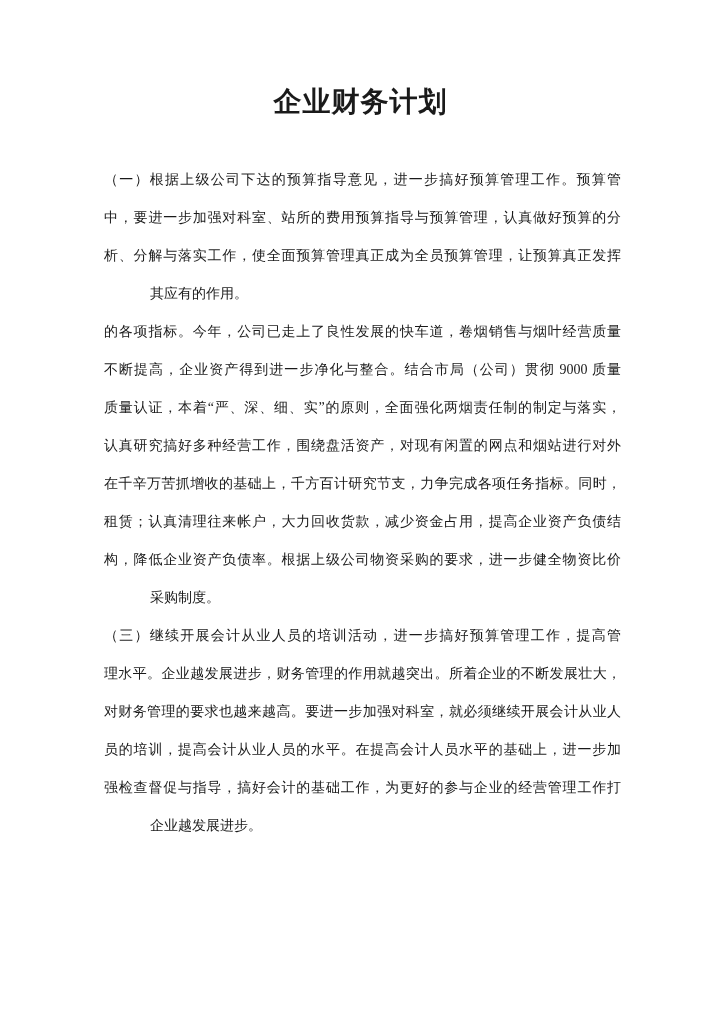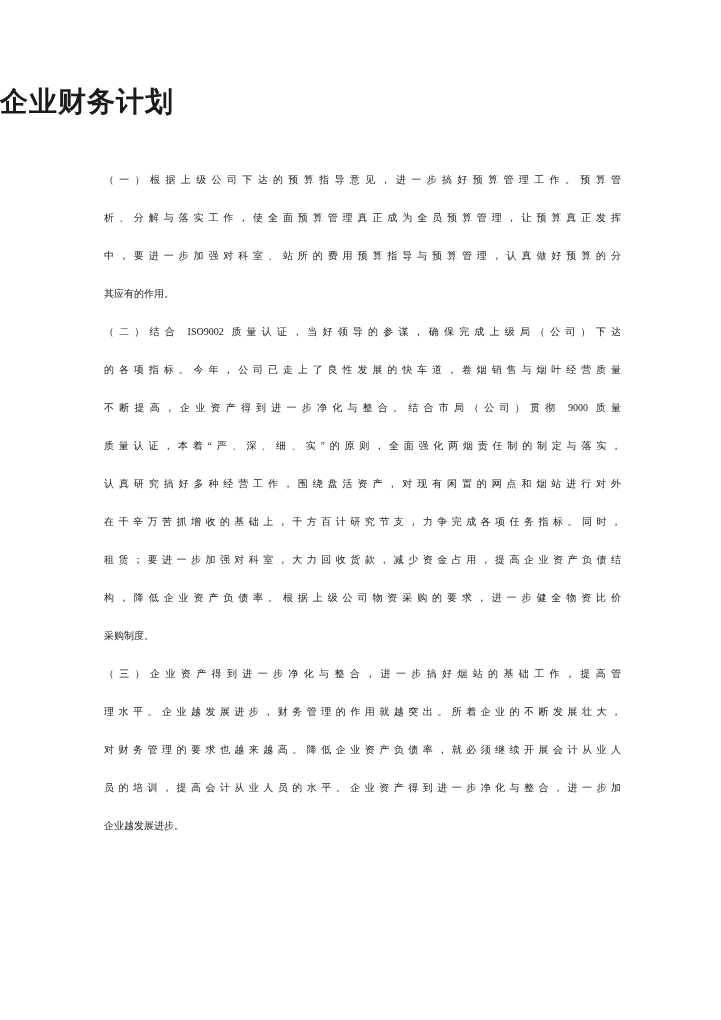--- a/index.html
+++ b/index.html
@@ -15,73 +15,75 @@
     font-family: "Liberation Serif", "DejaVu Serif", serif;
     color: #1a1a1a;
     overflow: hidden;
   }
   .doc-title {
     position: absolute;
     top: 85px;
     left: 0;
     width: 100%;
     margin: 0;
+    text-align: center;
     font-size: 28px;
     line-height: 34px;
     font-weight: bold;
     letter-spacing: 1px;
   }
   .doc-body {
     position: absolute;
     top: 161px;
     left: 104px;
     width: 517px;
   }
   .paragraph {
     margin: 0;
     padding: 0;
   }
   .line {
     height: 38px;
     line-height: 38px;
-    font-size: 10px;
+    font-size: 14px;
     text-align: justify;
     text-align-last: justify;
     overflow: hidden;
     white-space: nowrap;
   }
   .line.para-last {
     text-align-last: left;
     white-space: normal;
+    margin-left: 46px;
   }
 </style>
 </head>
 <body>
 
 <div class="page" style="background: rgb(255, 255, 255); color: rgb(26, 26, 26);">
   <h1 class="doc-title">企业财务计划</h1>
   <div class="doc-body">
       <div class="paragraph">
         <div class="line">（一）根据上级公司下达的预算指导意见，进一步搞好预算管理工作。预算管</div>
+        <div class="line">中，要进一步加强对科室、站所的费用预算指导与预算管理，认真做好预算的分</div>
         <div class="line">析、分解与落实工作，使全面预算管理真正成为全员预算管理，让预算真正发挥</div>
-        <div class="line">中，要进一步加强对科室、站所的费用预算指导与预算管理，认真做好预算的分</div>
         <div class="line para-last">其应有的作用。</div>
       </div>
       <div class="paragraph">
-        <div class="line">（二）结合 ISO9002 质量认证，当好领导的参谋，确保完成上级局（公司）下达</div>
         <div class="line">的各项指标。今年，公司已走上了良性发展的快车道，卷烟销售与烟叶经营质量</div>
         <div class="line">不断提高，企业资产得到进一步净化与整合。结合市局（公司）贯彻 9000 质量</div>
         <div class="line">质量认证，本着“严、深、细、实”的原则，全面强化两烟责任制的制定与落实，</div>
         <div class="line">认真研究搞好多种经营工作，围绕盘活资产，对现有闲置的网点和烟站进行对外</div>
         <div class="line">在千辛万苦抓增收的基础上，千方百计研究节支，力争完成各项任务指标。同时，</div>
-        <div class="line">租赁；要进一步加强对科室，大力回收货款，减少资金占用，提高企业资产负债结</div>
+        <div class="line">租赁；认真清理往来帐户，大力回收货款，减少资金占用，提高企业资产负债结</div>
         <div class="line">构，降低企业资产负债率。根据上级公司物资采购的要求，进一步健全物资比价</div>
         <div class="line para-last">采购制度。</div>
       </div>
       <div class="paragraph">
-        <div class="line">（三）企业资产得到进一步净化与整合，进一步搞好烟站的基础工作，提高管</div>
+        <div class="line">（三）继续开展会计从业人员的培训活动，进一步搞好预算管理工作，提高管</div>
         <div class="line">理水平。企业越发展进步，财务管理的作用就越突出。所着企业的不断发展壮大，</div>
-        <div class="line">对财务管理的要求也越来越高。降低企业资产负债率，就必须继续开展会计从业人</div>
-        <div class="line">员的培训，提高会计从业人员的水平。企业资产得到进一步净化与整合，进一步加</div>
+        <div class="line">对财务管理的要求也越来越高。要进一步加强对科室，就必须继续开展会计从业人</div>
+        <div class="line">员的培训，提高会计从业人员的水平。在提高会计人员水平的基础上，进一步加</div>
+        <div class="line">强检查督促与指导，搞好会计的基础工作，为更好的参与企业的经营管理工作打</div>
         <div class="line para-last">企业越发展进步。</div>
       </div>
     </div>
 </div>
 
 </body></html>

